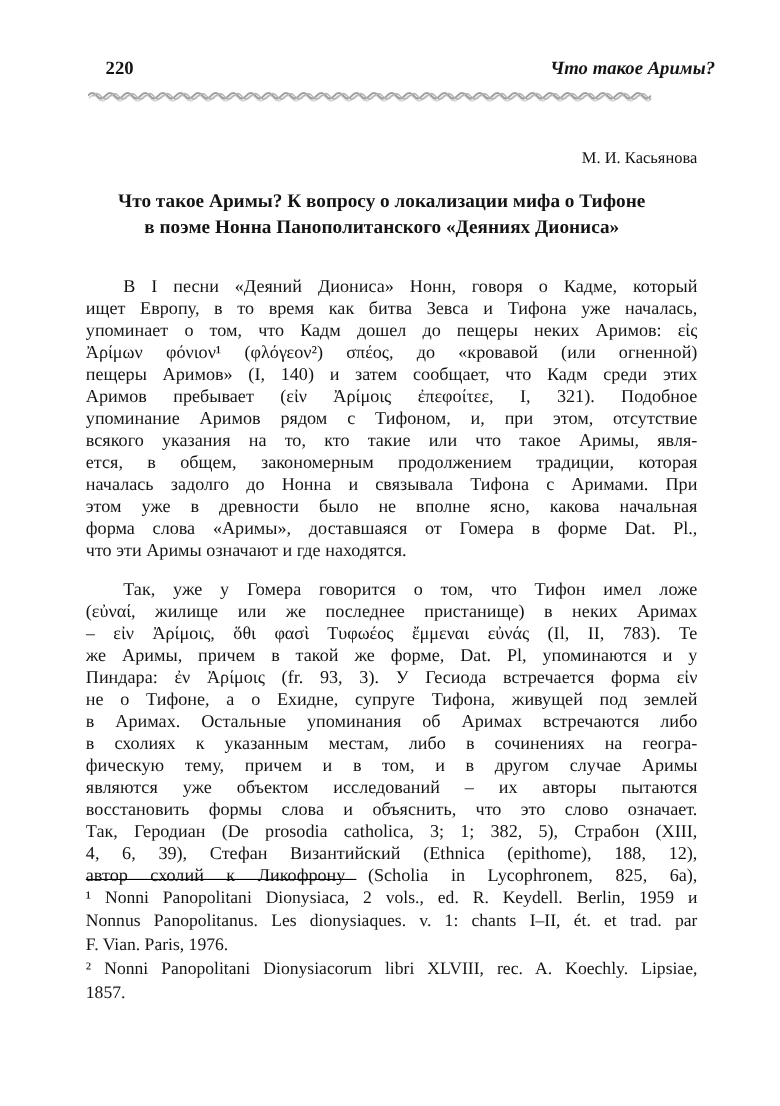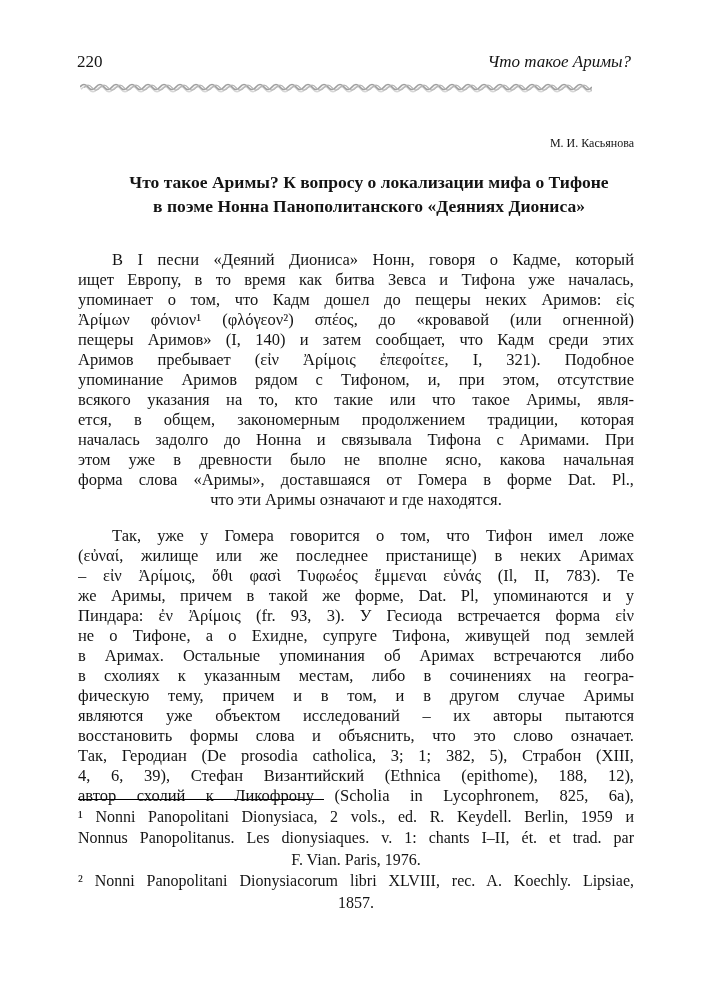--- a/index.html
+++ b/index.html
@@ -8,51 +8,52 @@
     width: 709px;
     height: 1005px;
     background: #ffffff;
     font-family: "Liberation Serif", "DejaVu Serif", serif;
     color: #141414;
     overflow: hidden;
   }
   
   .header-row {
     position: absolute;
-    left: 75px; top: 52px;
+    left: 94px; top: 52px;
     width: 556px; height: 22px;
     font-size: 17px;
+    font-weight: bold;
   }
   .page-number { position: absolute; left: 2px; top: 0; }
   .running-title {
     position: absolute; left: 0; top: 0; width: 100%;
     text-align: right; font-style: italic;
   }
   .wavy-rule { position: absolute; left: 80px; top: 81px; }
 
   
   .author-line {
     position: absolute; left: 78px; top: 136px; width: 556px;
-    text-align: right; font-size: 12px;
+    text-align: right; font-size: 15px;
   }
   .article-title {
-    position: absolute; left: 83px; top: 170px; width: 572px;
+    position: absolute; left: 61px; top: 170px; width: 572px;
     margin: 0; text-align: center;
     font-size: 17.5px; font-weight: bold; line-height: 24px;
   }
 
   
   .article-body {
     position: absolute; left: 78px; top: 234px; width: 556px;
     font-size: 16.5px;
   }
   .line {
     height: 20px; line-height: 20px;
     overflow: hidden;
-    text-align: center;
+    text-align: left;
   }
   .line.j { text-align: justify; text-align-last: justify; }
   .line.indent { padding-left: 34px; margin-top: 16px; }
 
   
   .footnote-rule {
     position: absolute; left: 78px; top: 799px;
     width: 246px; height: 0;
     border-top: 1.6px solid #000;
   }

